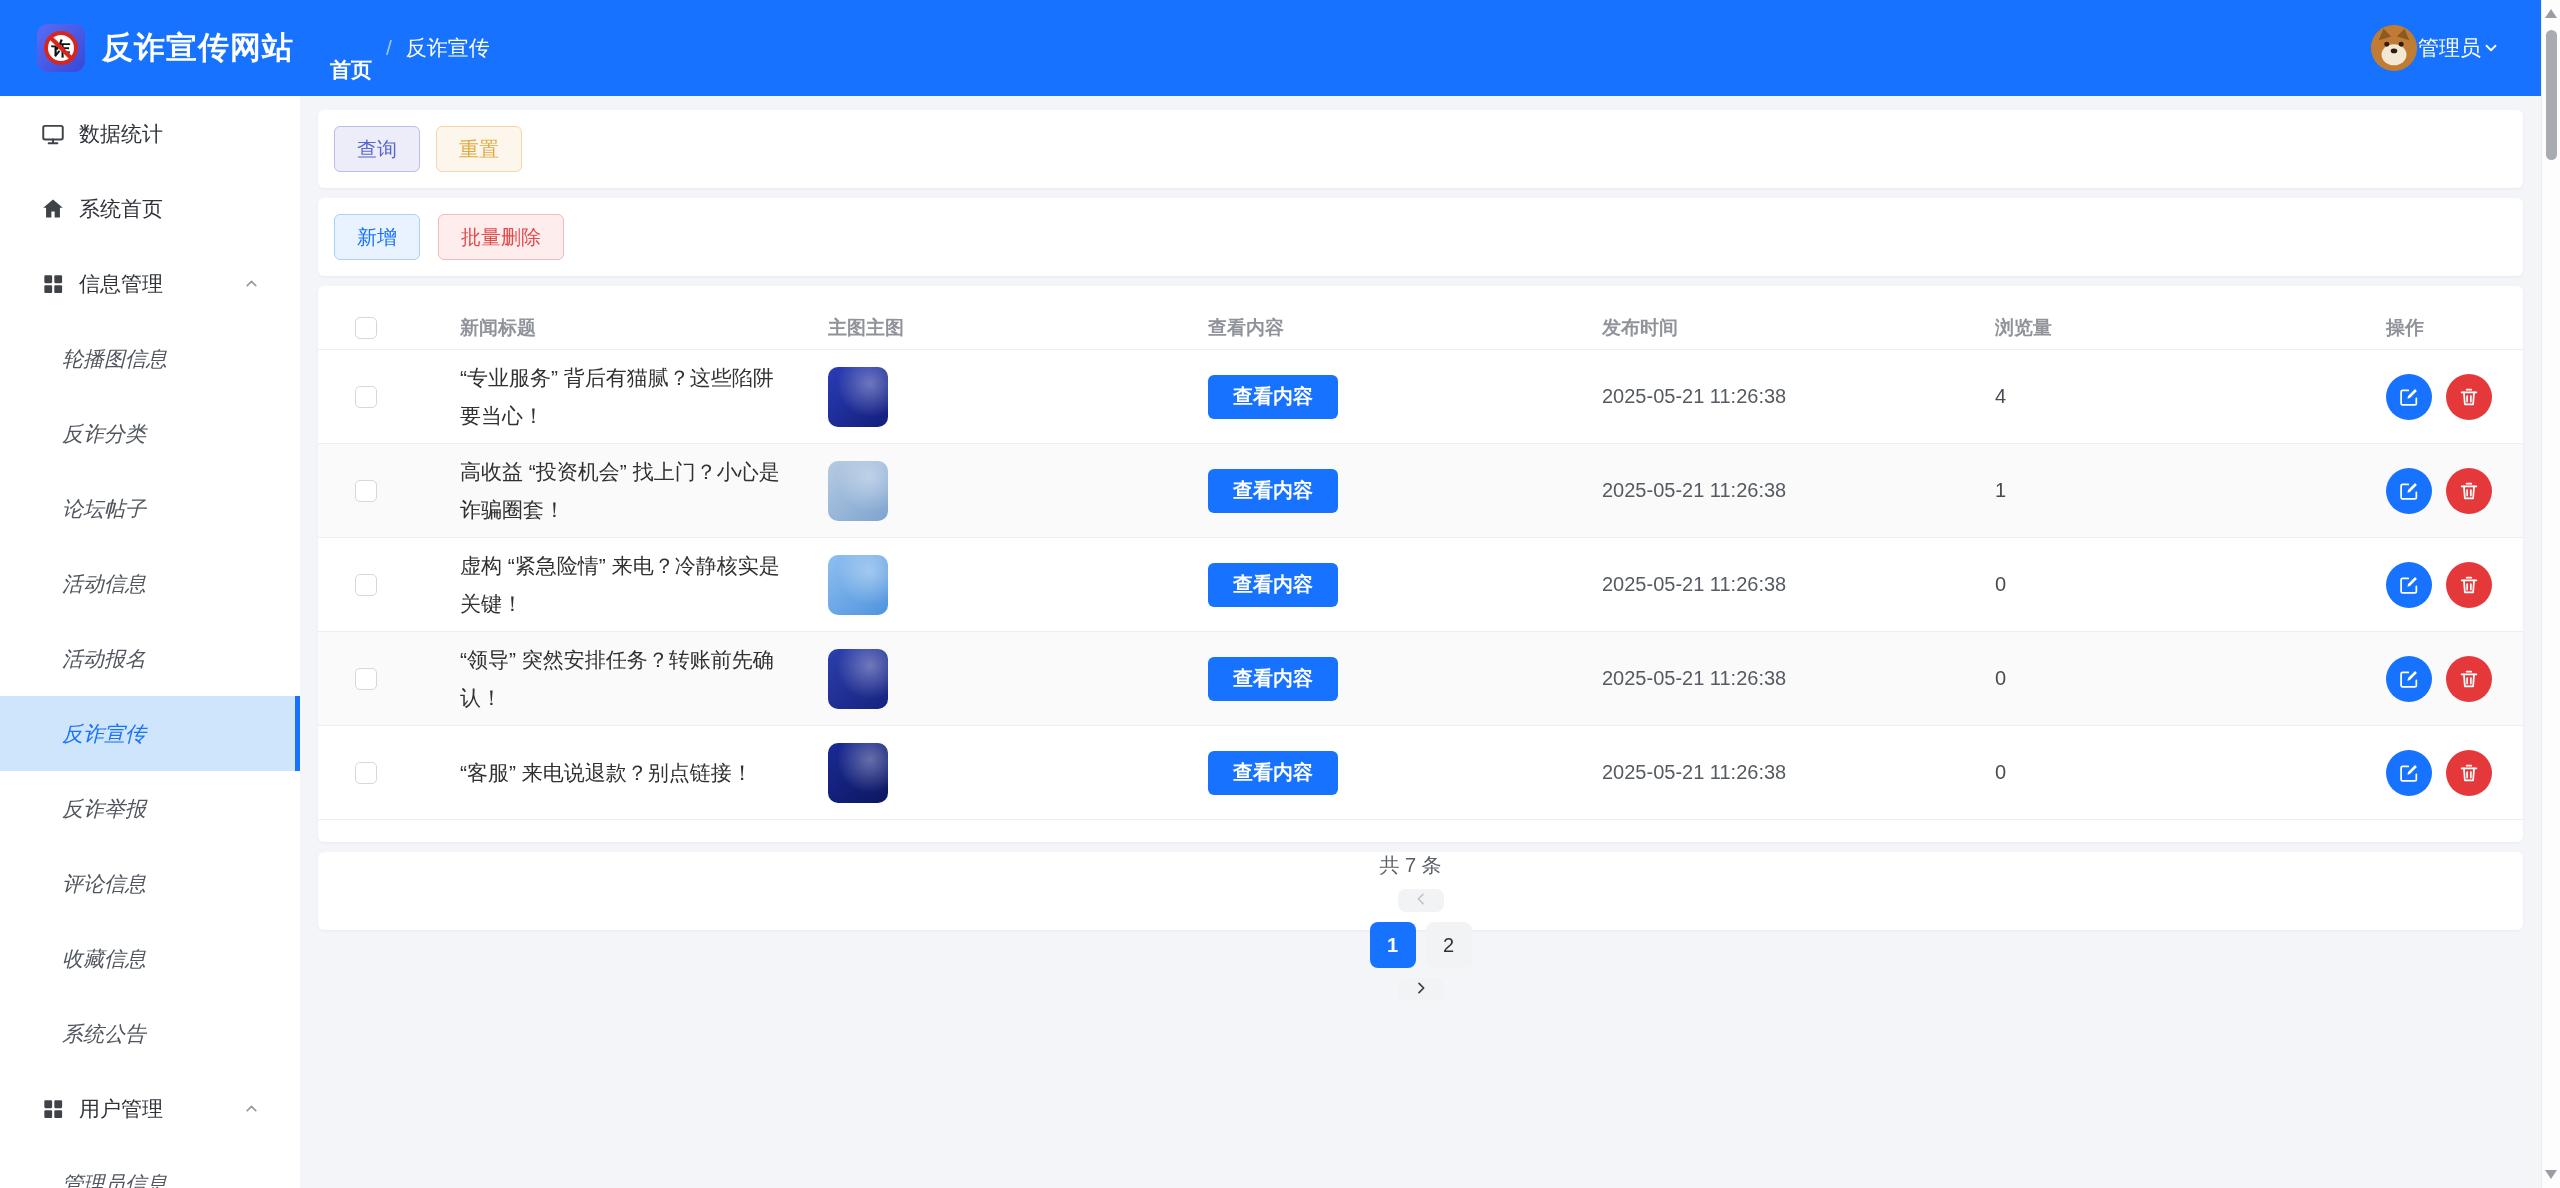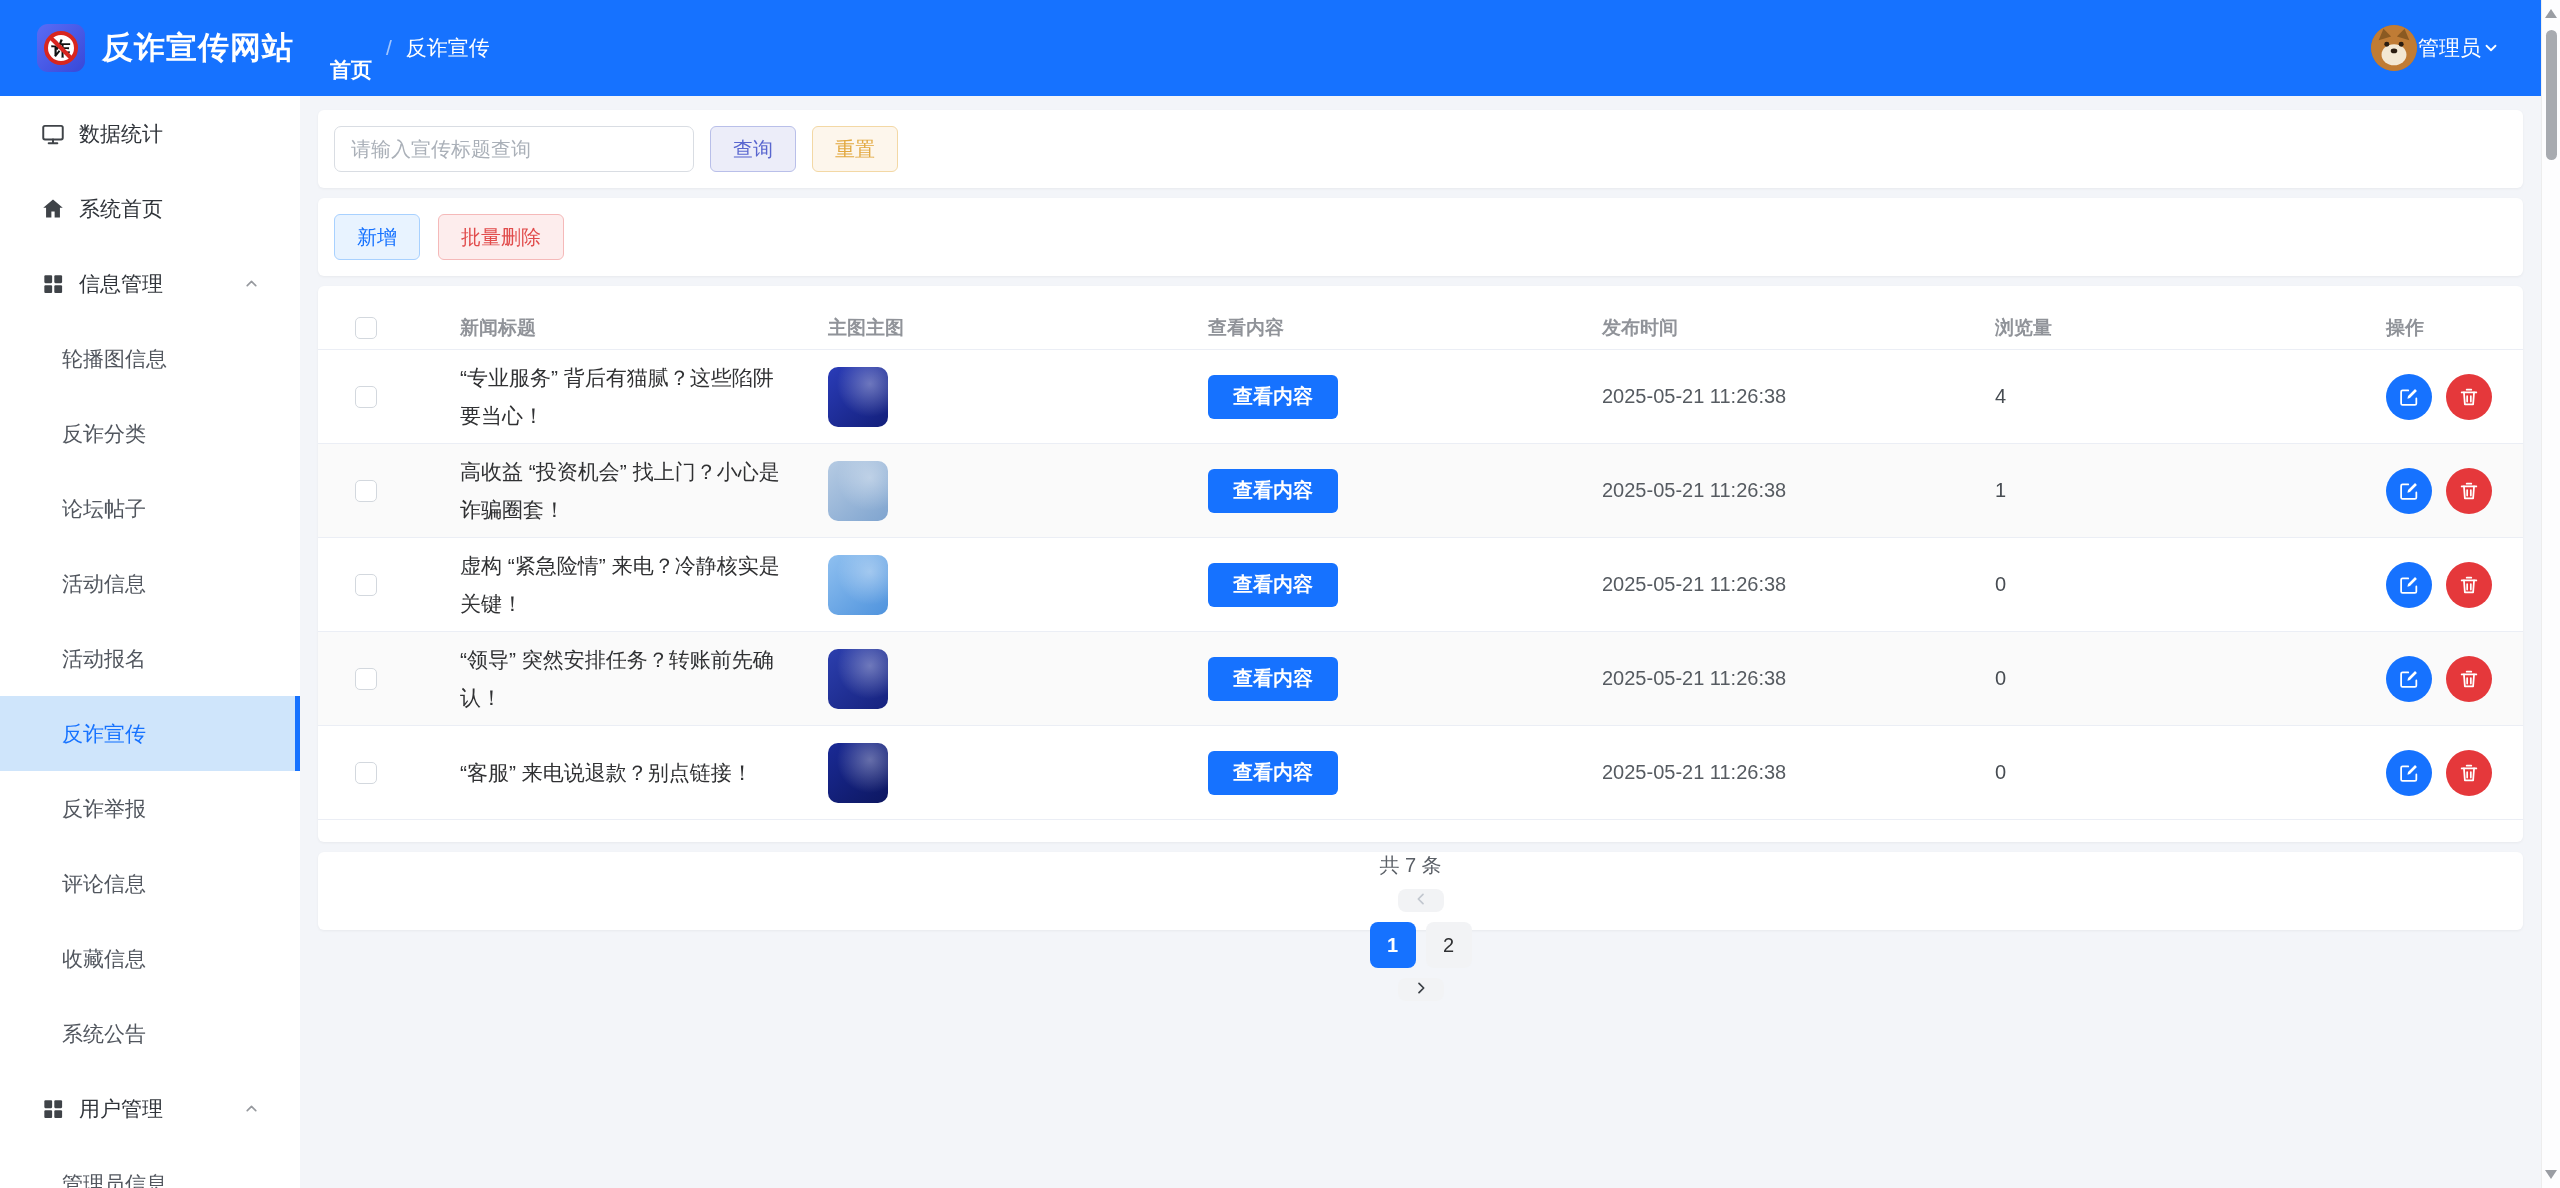--- a/index.html
+++ b/index.html
@@ -23,21 +23,21 @@
   .avatar { width:46px; height:46px; border-radius:50%; overflow:hidden; background:#b8762f; }
   .user-name { font-size:21px; }
   .user .chev-down { display:flex; }
   
   .shell { display:flex; height:1092px; }
   aside { width:300px; background:#fff; flex:0 0 auto; overflow:hidden; }
   .side-item { height:75px; display:flex; align-items:center; font-size:21px; color:#30343a; cursor:pointer; }
   .side-item .ic { width:26px; height:26px; margin:0 13px 0 40px; color:#3f4348; display:flex; }
   .side-item .ic svg { width:26px; height:26px; }
   .side-item .chev { margin-left:auto; margin-right:40px; color:#96999e; display:flex; }
-  .side-item.sub { padding-left:62px; color:#51565e; }
+  .side-item.sub { padding-left:62px; color:#51565e;font-style:italic; }
   .side-item.sub.active { background:#cfe5fb; color:#1672ff; border-right:5px solid #1672ff; }
   
   main { flex:1; padding:14px 37px 0 18px; }
   .card { background:#fff; border-radius:6px; box-shadow:0 1px 3px rgba(0,0,0,.05); }
   .search-card { height:78px; display:flex; align-items:center; padding:0 16px; gap:16px; margin-bottom:10px; }
   .search-input {
     width:360px; height:46px; border:1px solid #d9dde3; border-radius:7px;
     padding:0 16px; font-size:20px; color:#303133; outline:none;
     font-family:inherit;
   }
@@ -275,21 +275,20 @@
 
     <span class="lbl">管理员信息</span>
 
   </div>
 </nav>
   </aside>
 
   <main>
 
     <section class="card search-card">
-      <input class="search-input" type="text" placeholder="请输入宣传标题查询" style="">
       <button class="btn btn-query">查询</button>
       <button class="btn btn-reset">重置</button>
     </section>
 
     <section class="card toolbar-card">
       <button class="btn btn-add">新增</button>
       <button class="btn btn-batch-del">批量删除</button>
     </section>
 
     <section class="card table-card">

